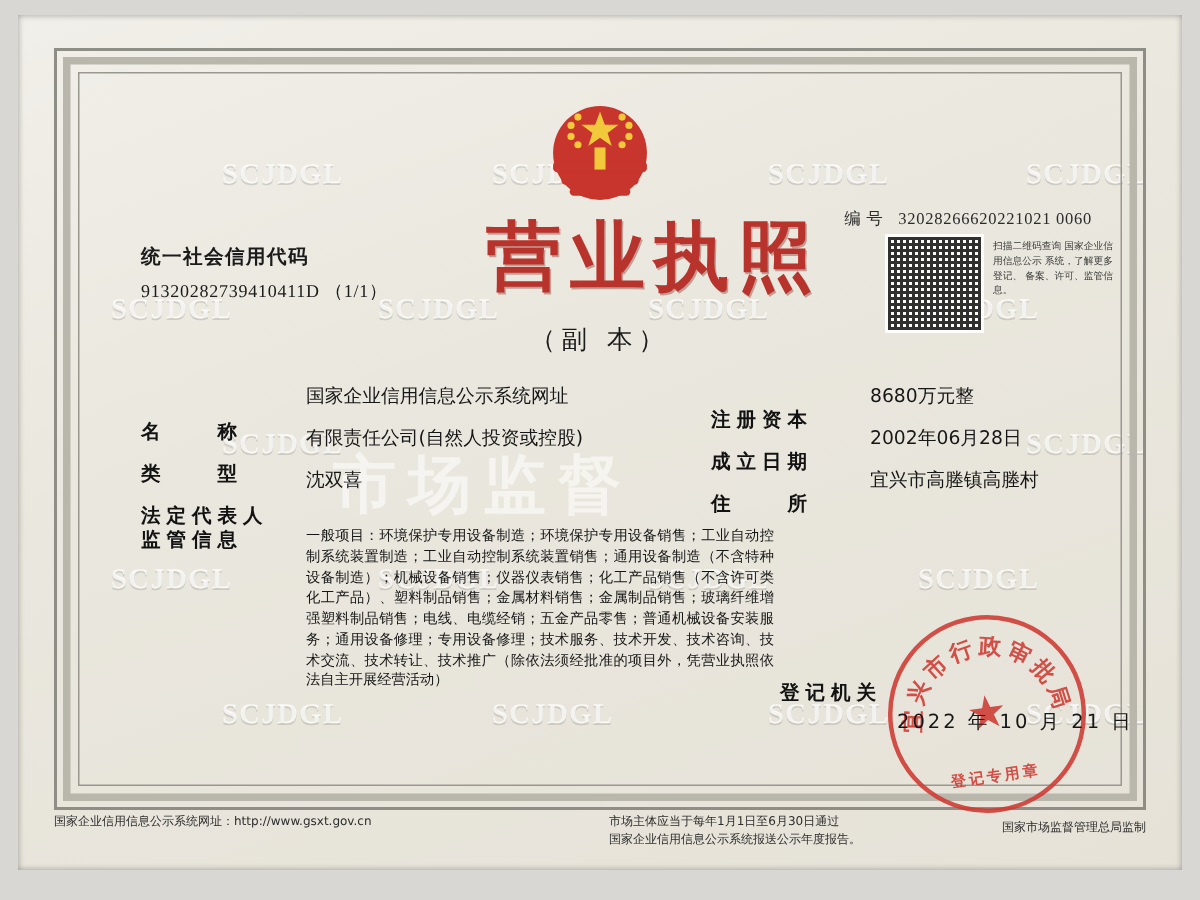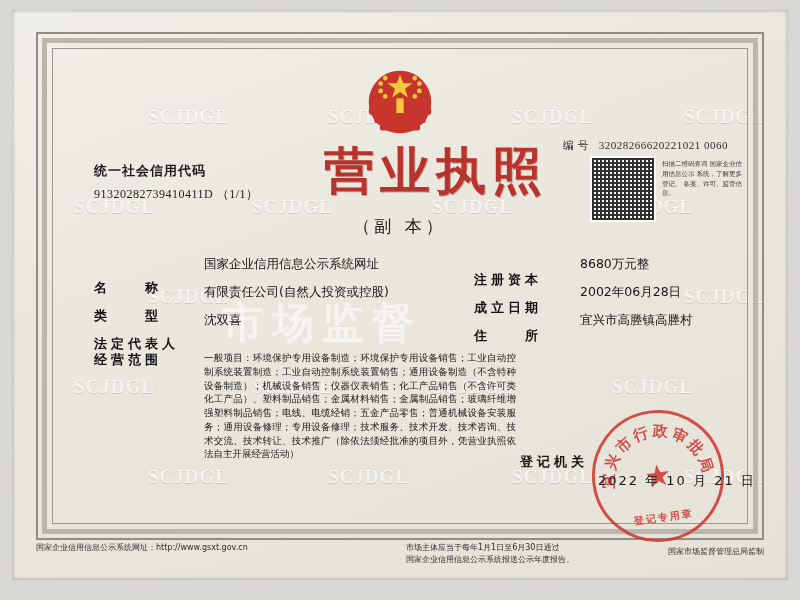--- a/index.html
+++ b/index.html
@@ -259,21 +259,21 @@
         <div class="val-r">2002年06月28日</div>
       </div>
       <div class="row">
         <div class="lbl">法定代表人</div>
         <div class="val">沈双喜</div>
         <div class="lbl-r">住　　所</div>
         <div class="val-r">宜兴市高塍镇高塍村</div>
       </div>
     </div>
 
-    <div class="scope-label">经营范围</div>
+    <div class="scope-label">监管信息</div>
     <div class="scope-text">一般项目：环境保护专用设备制造；环境保护专用设备销售；工业自动控制系统装置制造；工业自动控制系统装置销售；通用设备制造（不含特种设备制造）；机械设备销售；仪器仪表销售；化工产品销售（不含许可类化工产品）、塑料制品销售；金属材料销售；金属制品销售；玻璃纤维增强塑料制品销售；电线、电缆经销；五金产品零售；普通机械设备安装服务；通用设备修理；专用设备修理；技术服务、技术开发、技术咨询、技术交流、技术转让、技术推广（除依法须经批准的项目外，凭营业执照依法自主开展经营活动）</div>
 
     <div class="authority">登记机关</div>
 
     <div class="seal">
       <svg class="seal-top" viewBox="0 0 126 126">
         <defs>
           <path id="arc" d="M 18 68 A 45 45 0 0 1 108 68" fill="none"></path>
         </defs>
         <text font-size="15" font-weight="bold" fill="#cf3a33" font-family="DejaVu Sans, sans-serif" letter-spacing="3">

